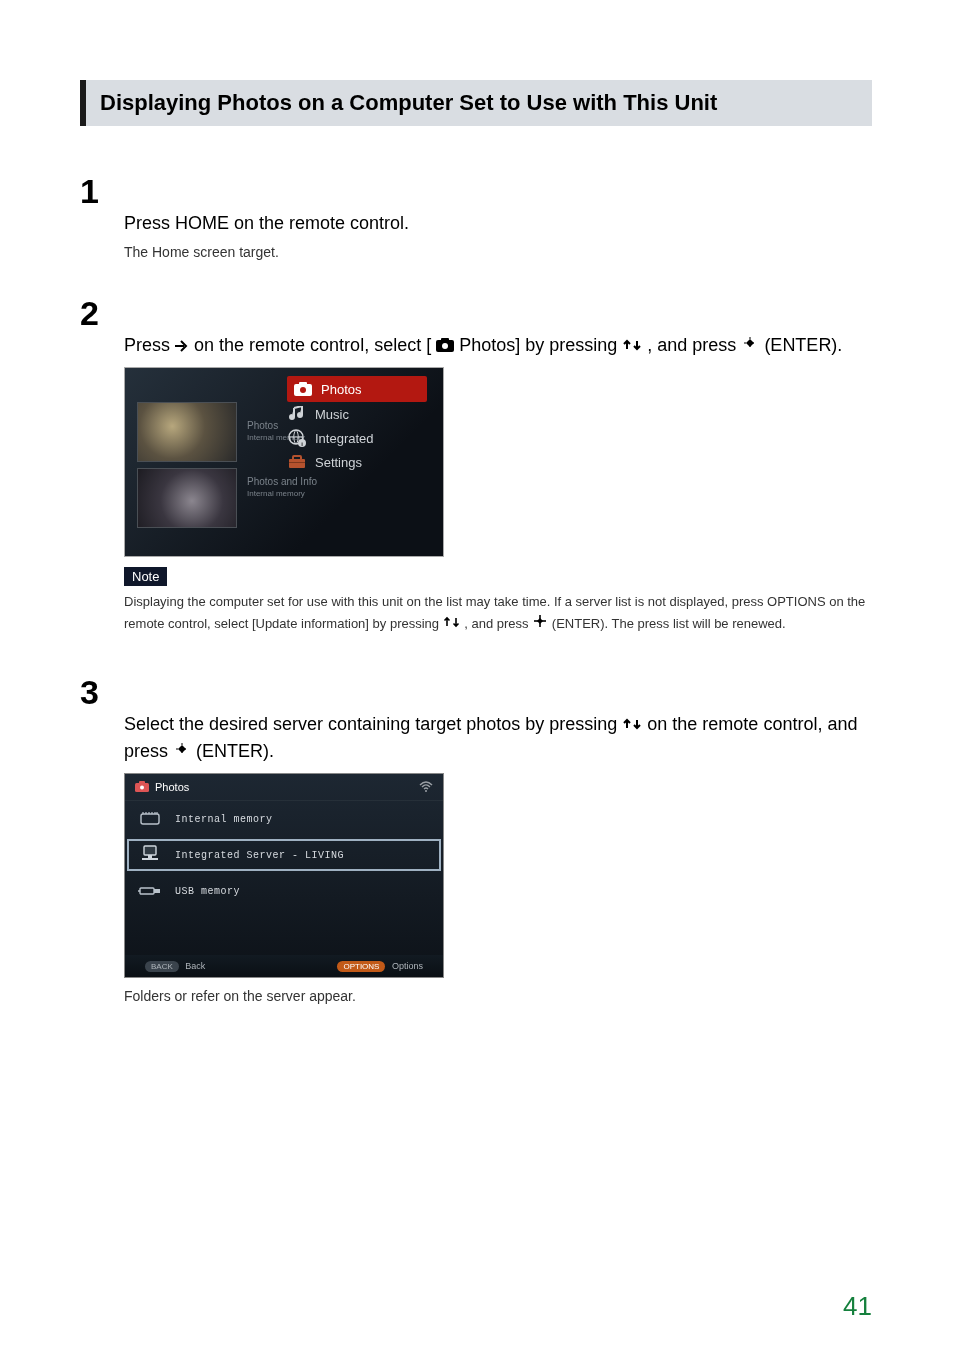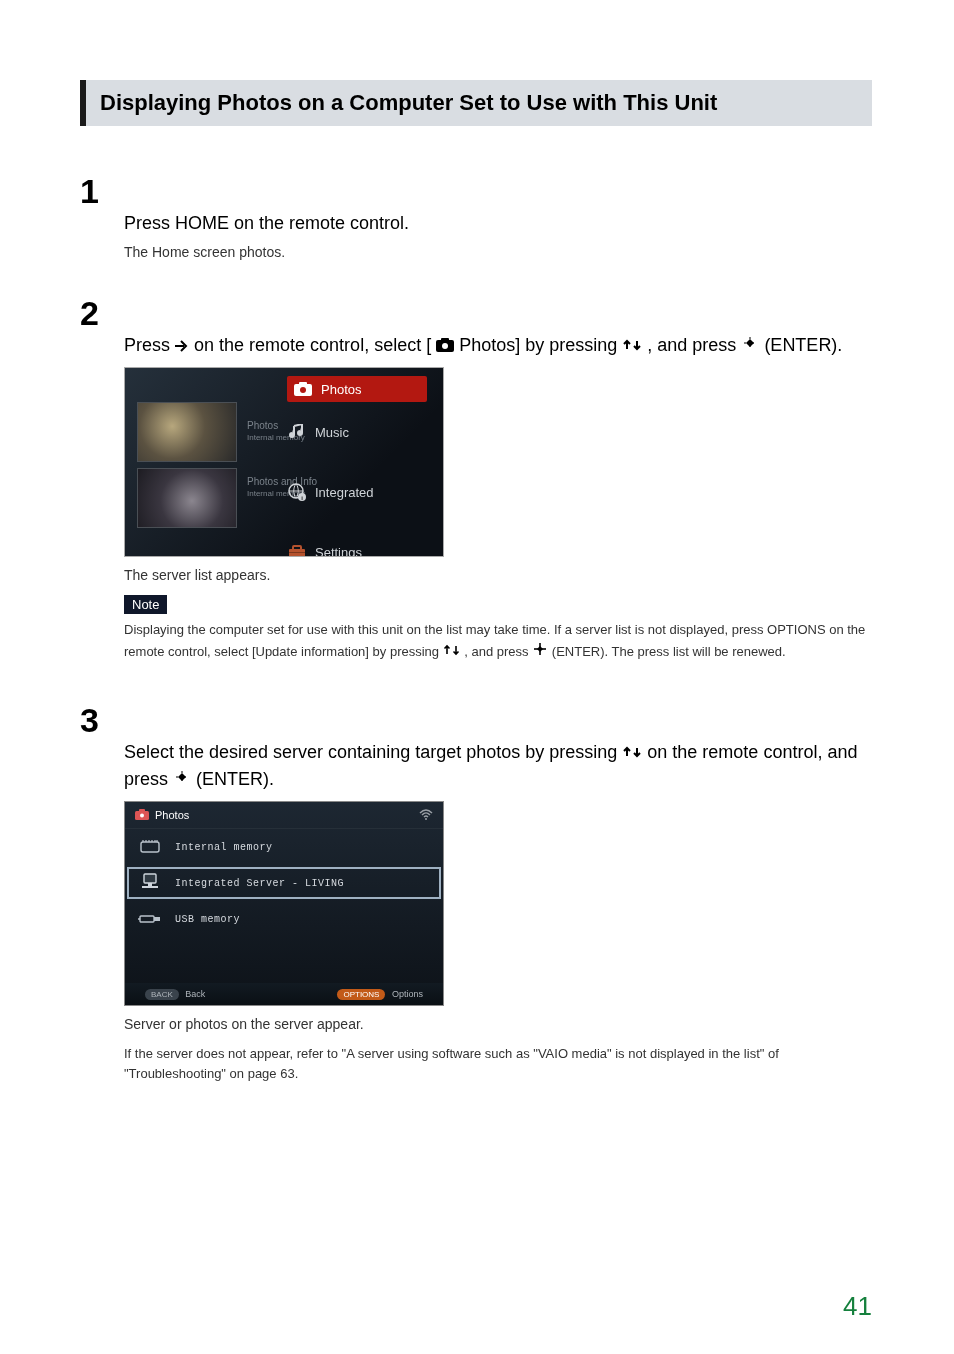--- a/index.html
+++ b/index.html
@@ -66,21 +66,21 @@
   .thumb2 { background: radial-gradient(circle at 55% 55%, #8b868f 0%, #3a3640 50%, #1d1c22 100%); }
   .menu-thumb-captions {
     position: absolute; left: 122px; top: 52px; font-size: 10px; color: #7a828a;
   }
   .menu-thumb-captions div { margin-bottom: 44px; height: 12px; }
   .menu-items {
     position: absolute; right: 16px; top: 8px; width: 140px;
   }
   .menu-item {
     display: flex; align-items: center; gap: 8px;
-    color: #cfd3d7; font-size: 13px; padding: 21px 0;
+    color: #cfd3d7; font-size: 13px; padding: 3px 0;
   }
   .menu-item.active {
     background: #b31811; color: #fff; padding: 4px 6px; border-radius: 2px;
   }
   .mi-icon { width: 20px; height: 18px; display: flex; align-items: center; justify-content: center; }
 
   .shot-server {
     width: 320px;
     height: 205px;
     background: linear-gradient(#1d2732 0%, #0d1218 100%);
@@ -149,21 +149,21 @@
 <div class="page">
 
   <div class="section-header">Displaying Photos on a Computer Set to Use with This Unit</div>
 
   <div class="steps">
 
     <div class="step">
       <div class="step-num">1</div>
       <div class="step-body">
         <div class="step-instruction">Press HOME on the remote control.</div>
-        <div class="step-sub">The Home screen photos.</div>
+        <div class="step-sub">The Home screen target.</div>
       </div>
     </div>
 
     <div class="step">
       <div class="step-num">2</div>
       <div class="step-body">
         <div class="step-instruction">
           <span>Press </span>
           <span class="inline-glyph">
             <svg width="14" height="12" viewBox="0 0 14 12">
@@ -250,21 +250,20 @@
                     <rect x="1" y="4" width="16" height="9" rx="1" fill="#b5522e"></rect>
                     <rect x="5" y="1" width="8" height="4" rx="1" stroke="#b5522e" stroke-width="2" fill="none"></rect>
                     <rect x="1" y="7" width="16" height="1" fill="#7d371d"></rect>
                   </svg>
               </span>
               <span>Settings</span>
             </div>
           </div>
         </div>
 
-        <div class="step-sub">The server list appears.</div>
 
         <div class="note-badge">Note</div>
         <div class="note-text">
           <span>Displaying the computer set for use with this unit on the list may take time. If a server list is not displayed, press OPTIONS on the remote control, select [Update information] by pressing </span>
           <span class="inline-glyph">
             <svg width="18" height="12" viewBox="0 0 18 12">
                 <path d="M4 10V2M1.5 4.5L4 2l2.5 2.5" stroke="#000" stroke-width="1.6" fill="none"></path>
                 <path d="M13 2v8M10.5 7.5L13 10l2.5-2.5" stroke="#000" stroke-width="1.6" fill="none"></path>
               </svg>
           </span>
@@ -356,22 +355,21 @@
               <span class="pill">BACK</span>
               <span>Back</span>
             </span>
             <span>
               <span class="pill orange">OPTIONS</span>
               <span>Options</span>
             </span>
           </div>
         </div>
 
-        <div class="step-sub">Server or photos on the server appear.</div>
-
-        <div class="hint-text">If the server does not appear, refer to "A server using software such as "VAIO media" is not displayed in the list" of "Troubleshooting" on page 63.</div>
+        <div class="step-sub">Folders or refer on the server appear.</div>
+
       </div>
     </div>
 
   </div>
 
   <div class="page-number">41</div>
 </div>
 
 </body></html>

